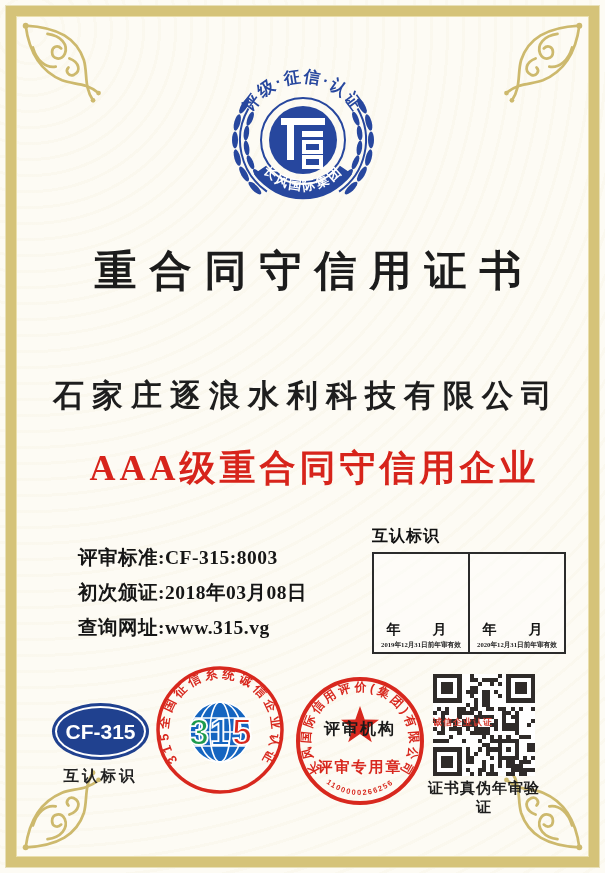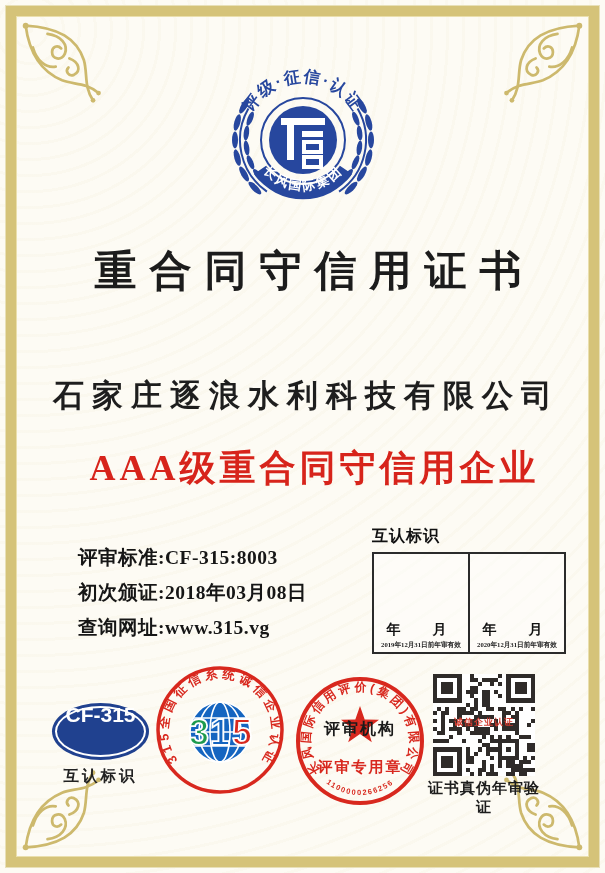--- a/index.html
+++ b/index.html
@@ -31,30 +31,30 @@
     letter-spacing:1px;margin-bottom:5px;}
   .annual-table{display:flex;border:2px solid #2b2b2b;height:98px;background:rgba(255,255,255,.4);}
   .annual-cell{flex:1;display:flex;flex-direction:column;justify-content:flex-end;align-items:center;
     overflow:hidden;text-align:right;}
   .annual-cell + .annual-cell{border-left:2px solid #2b2b2b;}
   .cell-blank{font-family:"Liberation Serif",serif;font-size:14px;font-weight:bold;color:#111;
     letter-spacing:9px;margin-bottom:1px;}
   .cell-note{font-family:"Liberation Serif",serif;font-size:7px;font-weight:bold;color:#222;
     white-space:nowrap;transform:scaleX(.95);margin-bottom:2px;}
   .badge-cf{position:absolute;left:52px;top:703px;width:97px;height:57px;border-radius:50%;
-    background:#20418f;display:flex;justify-content:center;}
+    background:#20418f;display:flex;align-items:center;justify-content:center;}
   .badge-cf .ring{position:absolute;left:3px;top:3px;right:3px;bottom:3px;border:2px solid #fff;
     border-radius:50%;}
   .badge-cf .label{position:relative;color:#fff;font-size:21px;font-weight:bold;letter-spacing:0;}
   .cf-caption{position:absolute;left:52px;top:766px;width:97px;text-align:center;
     font-family:"Liberation Serif",serif;font-size:15.5px;font-weight:bold;color:#222;letter-spacing:3px;}
   .globe-badge{position:absolute;left:154px;top:664px;}
   .seal-badge{position:absolute;left:293px;top:674px;}
   .qr-wrap{position:absolute;left:433px;top:674px;width:102px;height:102px;}
-  .qr-overlay{position:absolute;left:0;top:42px;width:102px;text-align:center;font-size:9px;
+  .qr-overlay{position:absolute;left:0;top:42px;width:102px;font-size:9px;
     font-weight:bold;color:#d43a2e;letter-spacing:1px;}
   .qr-caption{position:absolute;left:423px;top:779px;width:122px;text-align:center;
     font-family:"Liberation Serif",serif;font-size:15px;font-weight:bold;color:#1d1d1d;letter-spacing:1px;}
 </style>
 </head>
 <body>
 
 <div class="page">
 
   <div class="frame"></div>

